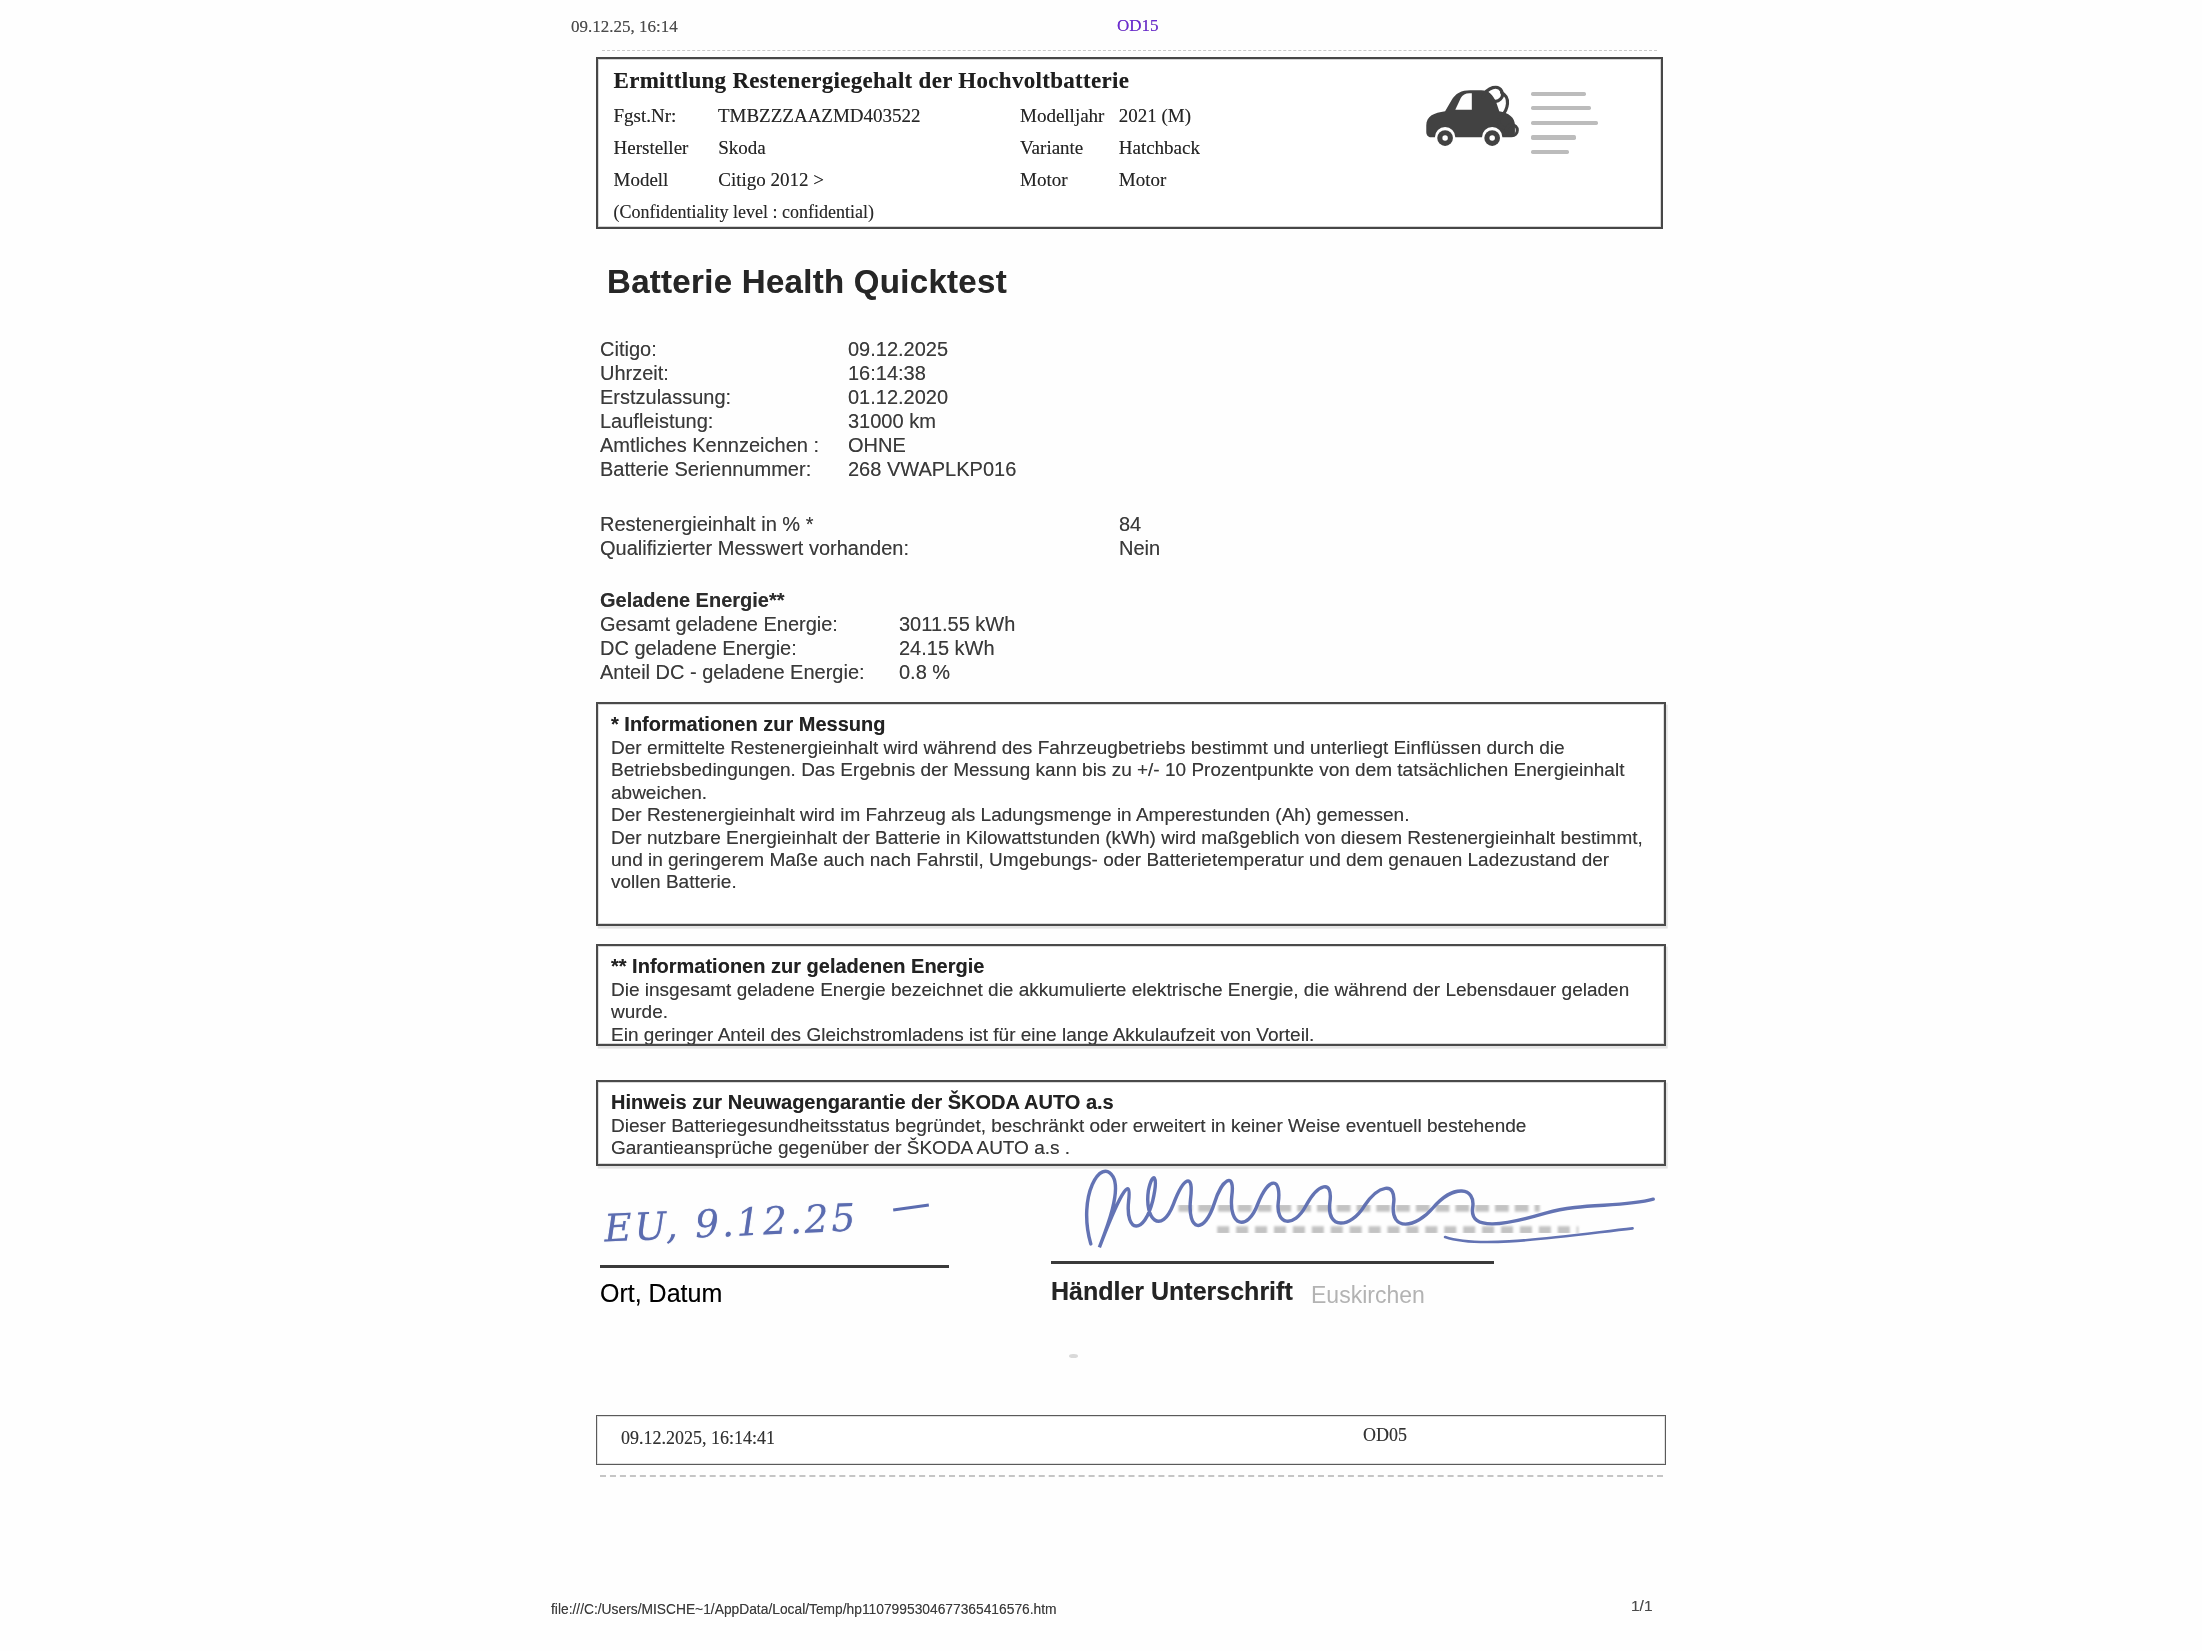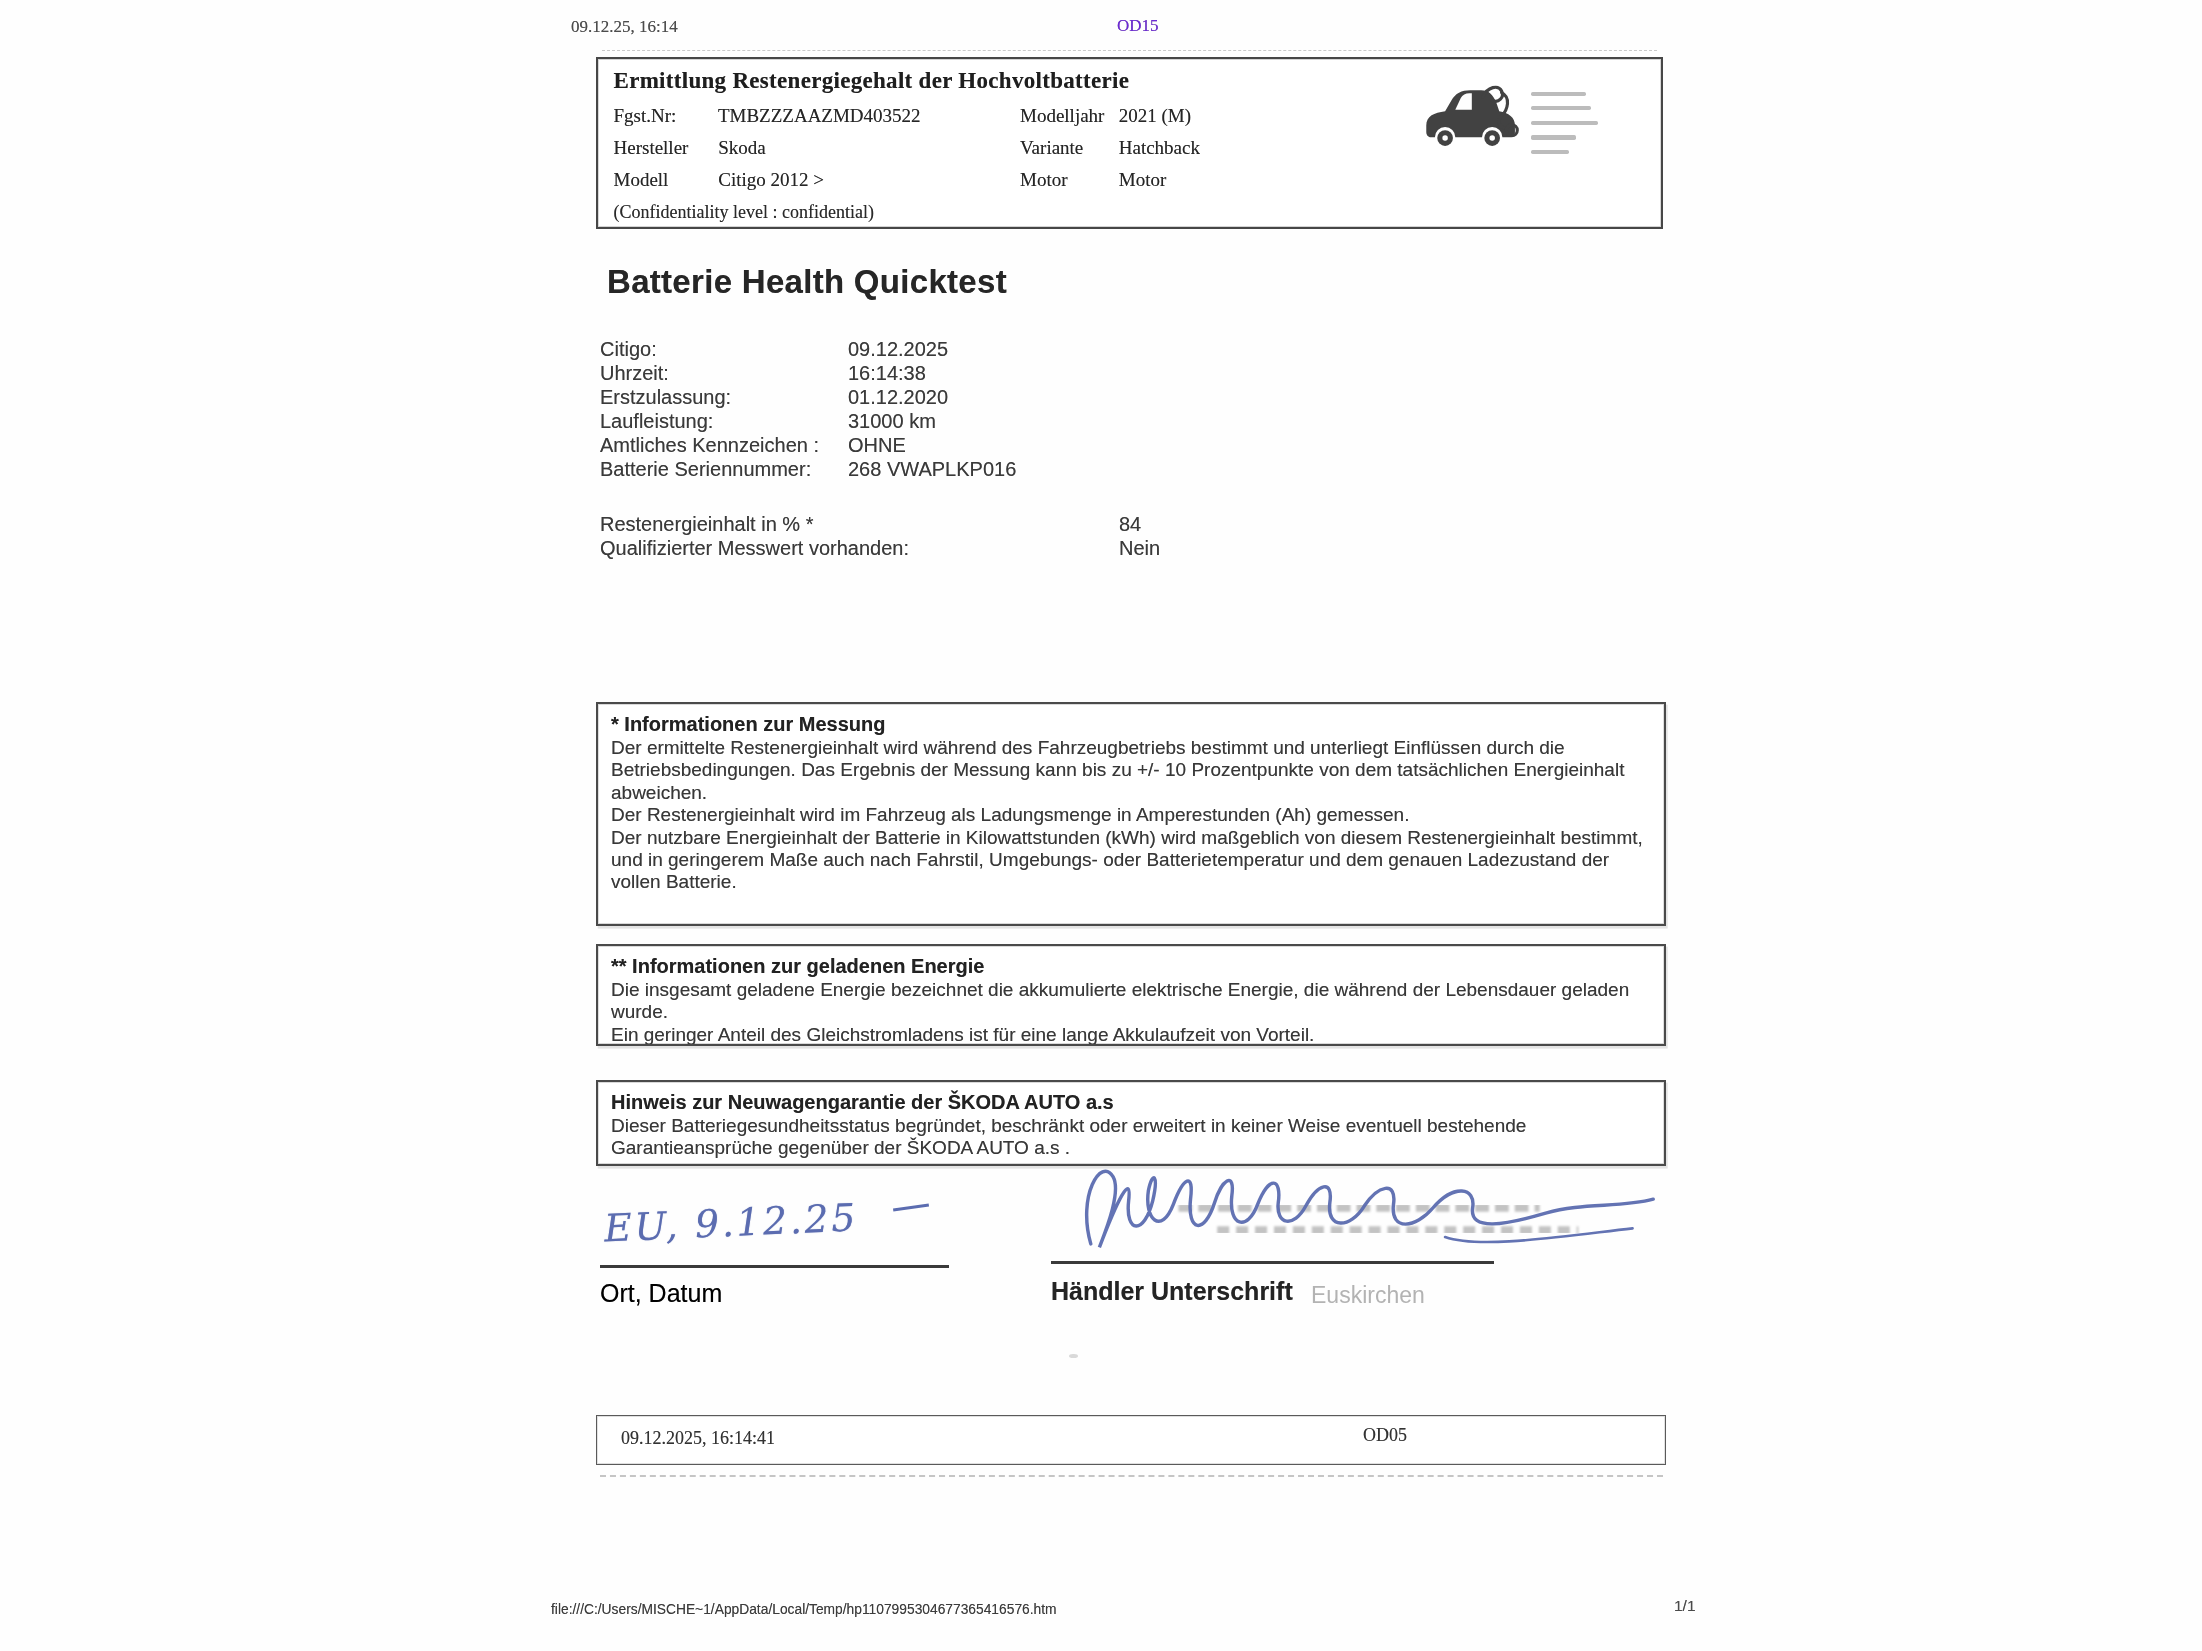--- a/index.html
+++ b/index.html
@@ -8,21 +8,21 @@
     position:relative; width:2203px; height:1652px; background:#fefefe;
     font-family:"Liberation Sans", sans-serif; color:#2f2f2f;
     overflow:hidden; filter:blur(0.3px);
     text-shadow:0 0 0.5px rgba(40,40,40,0.5);
   }
 
   
   .ph-left  { position:absolute; left:571px;  top:17px; font-family:"Liberation Serif", serif; font-size:17px; color:#4c4c4c; }
   .ph-code  { position:absolute; left:1117px; top:15.5px; font-family:"Liberation Serif", serif; font-size:17px; color:#6d28d9;text-align:right; }
   .pf-url   { position:absolute; left:551px;  top:1602px; font-size:13.8px; color:#3c3c3c; }
-  .pf-page  { position:absolute; left:1631px; top:1597px; font-size:15.5px; color:#4a4a4a;margin-left:43px; }
+  .pf-page  { position:absolute; left:1631px; top:1597px; font-size:15.5px; color:#4a4a4a; }
 
   
   .hbox { position:absolute; left:596px; top:57px; width:1067px; height:172px; box-sizing:border-box;
           border:2.6px solid #474747; box-shadow:inset 0 0 0 0.9px rgba(130,130,130,.35); background:#fff; }
   .artifact-topline { position:absolute; left:602px; top:50px; width:1055px; border-top:1.7px dashed rgba(150,150,150,.5); }
   .hbox-title { position:absolute; left:15.5px; top:8.6px; font-family:"Liberation Serif", serif; font-size:23px;
                 font-weight:600; color:#1e1e1e; letter-spacing:0.3px; }
   .hcol { position:absolute; top:46px; font-family:"Liberation Serif", serif; font-size:19px; color:#262626; }
   .hcol-left  { left:15.5px; }
   .hcol-right { left:422px; }
@@ -154,20 +154,26 @@
     <div class="kv"><span class="kv-label">Laufleistung:</span><span class="kv-value">31000 km</span></div>
     <div class="kv"><span class="kv-label">Amtliches Kennzeichen :</span><span class="kv-value">OHNE</span></div>
     <div class="kv"><span class="kv-label">Batterie Seriennummer:</span><span class="kv-value">268 VWAPLKP016</span></div>
   </div>
 
   <div class="kvlist result-list">
     <div class="kv"><span class="kv-label">Restenergieinhalt in % *</span><span class="kv-value">84</span></div>
     <div class="kv"><span class="kv-label">Qualifizierter Messwert vorhanden:</span><span class="kv-value">Nein</span></div>
   </div>
 
+  <div class="kvlist energy-list">
+    <div class="energy-heading">Geladene Energie**</div>
+    <div class="kv"><span class="kv-label">Gesamt geladene Energie:</span><span class="kv-value">3011.55 kWh</span></div>
+    <div class="kv"><span class="kv-label">DC geladene Energie:</span><span class="kv-value">24.15 kWh</span></div>
+    <div class="kv"><span class="kv-label">Anteil DC - geladene Energie:</span><span class="kv-value">0.8 %</span></div>
+  </div>
 
   <div class="tbox" id="box-measurement">
     <div class="tbox-heading">* Informationen zur Messung</div>
     <div class="tbox-par">Der ermittelte Restenergieinhalt wird während des Fahrzeugbetriebs bestimmt und unterliegt Einflüssen durch die Betriebsbedingungen. Das Ergebnis der Messung kann bis zu +/- 10 Prozentpunkte von dem tatsächlichen Energieinhalt abweichen.</div>
     <div class="tbox-par">Der Restenergieinhalt wird im Fahrzeug als Ladungsmenge in Amperestunden (Ah) gemessen.</div>
     <div class="tbox-par">Der nutzbare Energieinhalt der Batterie in Kilowattstunden (kWh) wird maßgeblich von diesem Restenergieinhalt bestimmt, und in geringerem Maße auch nach Fahrstil, Umgebungs- oder Batterietemperatur und dem genauen Ladezustand der vollen Batterie.</div>
   </div>
 
   <div class="tbox" id="box-energy">
     <div class="tbox-heading">** Informationen zur geladenen Energie</div>

